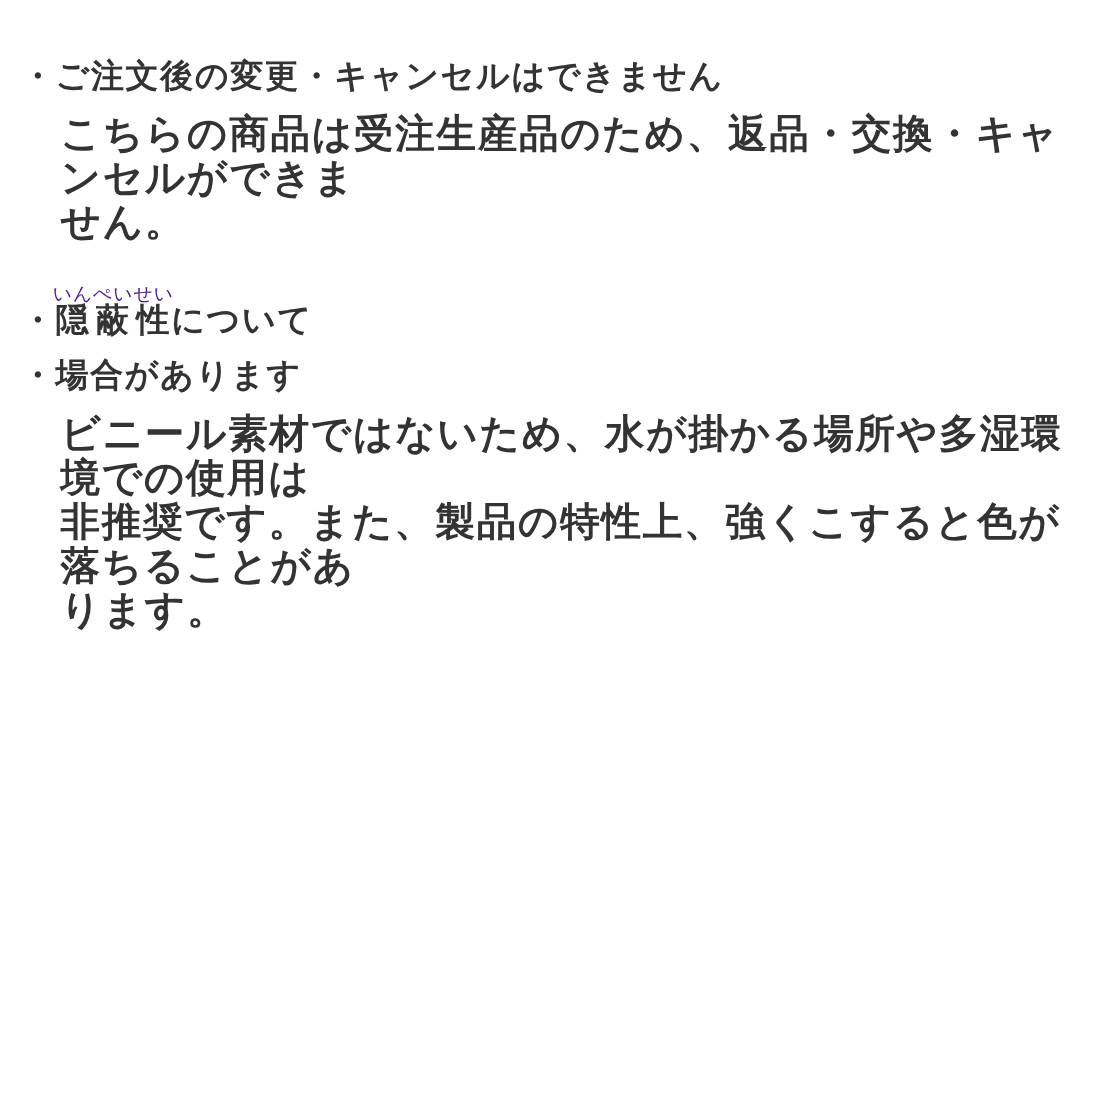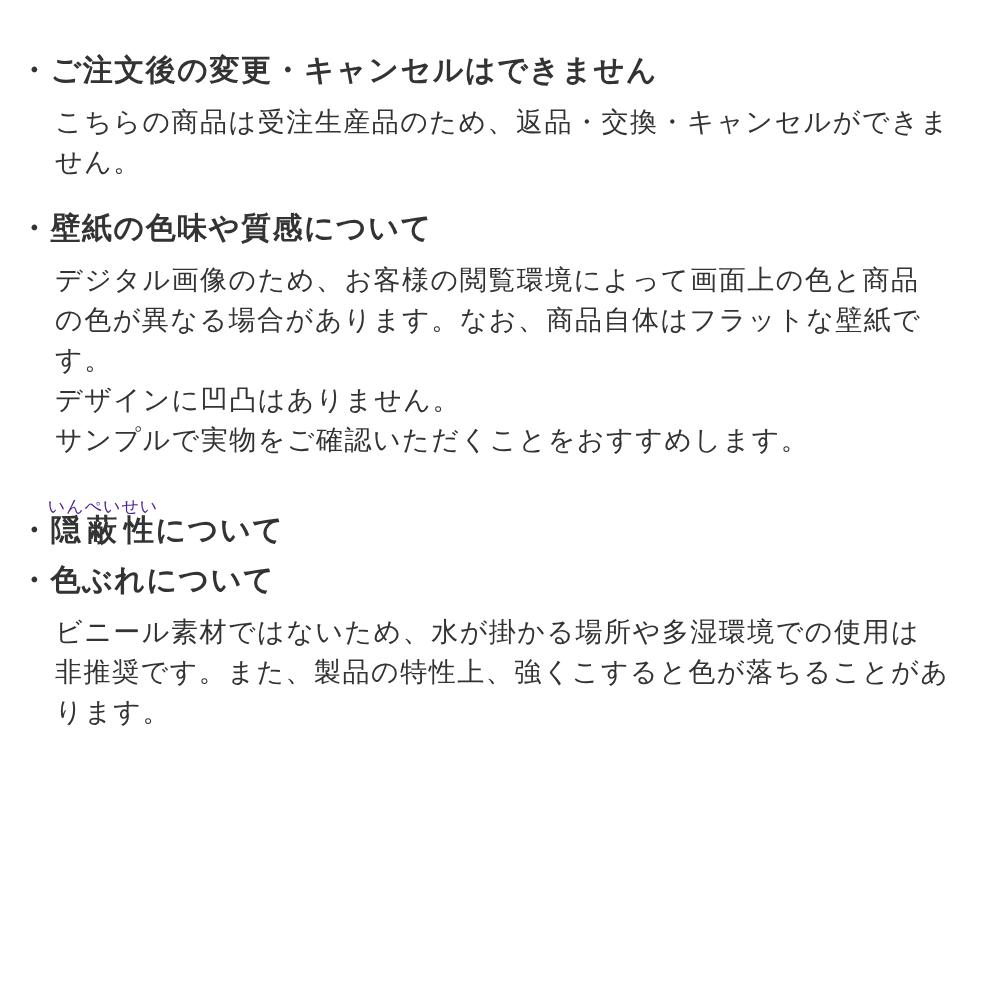--- a/index.html
+++ b/index.html
@@ -33,53 +33,46 @@
   }
   ruby { ruby-position: over; }
   rt {
     font-size: 17px;
     font-weight: 400;
     letter-spacing: 1px;
     color: #4c1d95;
   }
   p.body {
     margin: 0 0 28px 0;
-    font-size: 27px;
+    font-size: 36px;
     line-height: 40px;
-    font-weight: 400;
+    font-weight: 700;
     letter-spacing: 1.5px;
     color: #333333;
     white-space: pre-line;
   }
   .section:last-child p.body { margin-bottom: 0; }
 </style>
 </head>
 <body>
 
 <div class="page">
 
   <div class="section">
     <h2 class="heading"><span class="bullet">・</span><span>ご注文後の変更・キャンセルはできません</span></h2>
     <p class="body">こちらの商品は受注生産品のため、返品・交換・キャンセルができま
 せん。</p>
   </div>
 
-  <div class="section">
-    <h2 class="heading"><span class="bullet">・</span><span>壁紙の色味や質感について</span></h2>
-    <p class="body">デジタル画像のため、お客様の閲覧環境によって画面上の色と商品
-の色が異なる場合があります。なお、商品自体はフラットな壁紙です。
-デザインに凹凸はありません。
-サンプルで実物をご確認いただくことをおすすめします。</p>
-  </div>
 
 
   <div class="section section-ruby">
     <h2 class="heading"><span class="bullet">・</span><ruby><span>隠蔽性</span><rt>いんぺいせい</rt></ruby><span>について</span></h2>
   </div>
 
   <div class="section">
-    <h2 class="heading"><span class="bullet">・</span><span>色ぶれについて</span></h2>
+    <h2 class="heading"><span class="bullet">・</span><span>場合があります</span></h2>
     <p class="body">ビニール素材ではないため、水が掛かる場所や多湿環境での使用は
 非推奨です。また、製品の特性上、強くこすると色が落ちることがあ
 ります。</p>
   </div>
 
 </div>
 
 </body></html>

